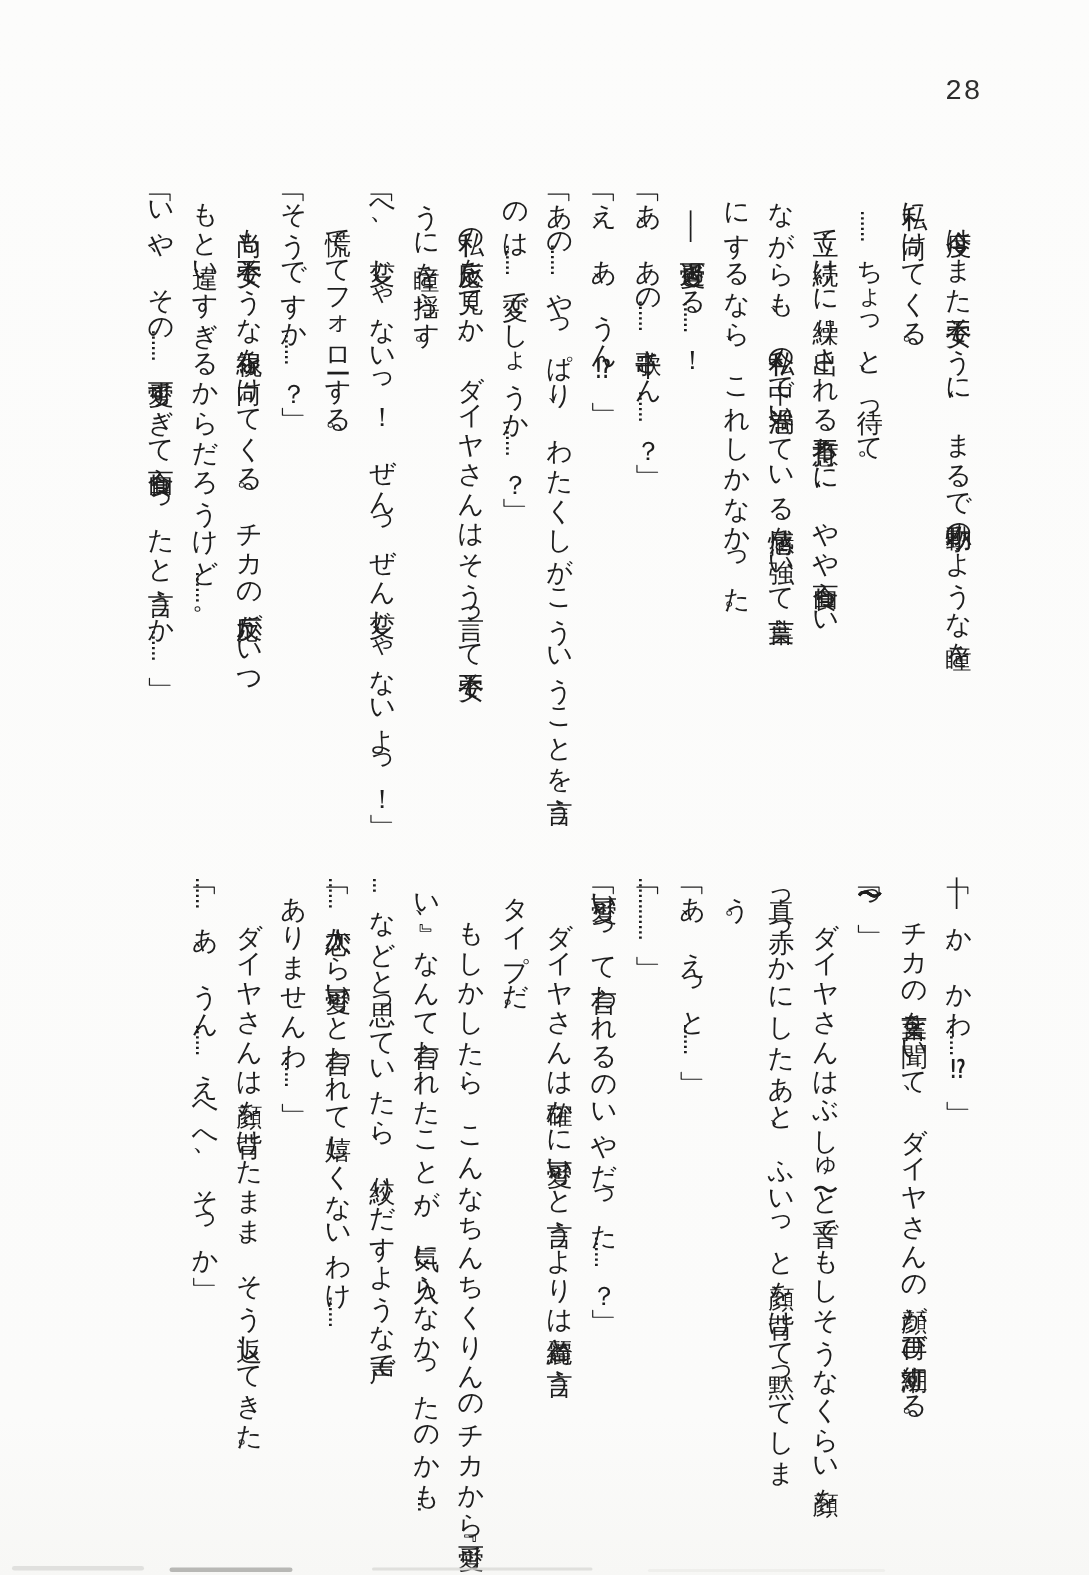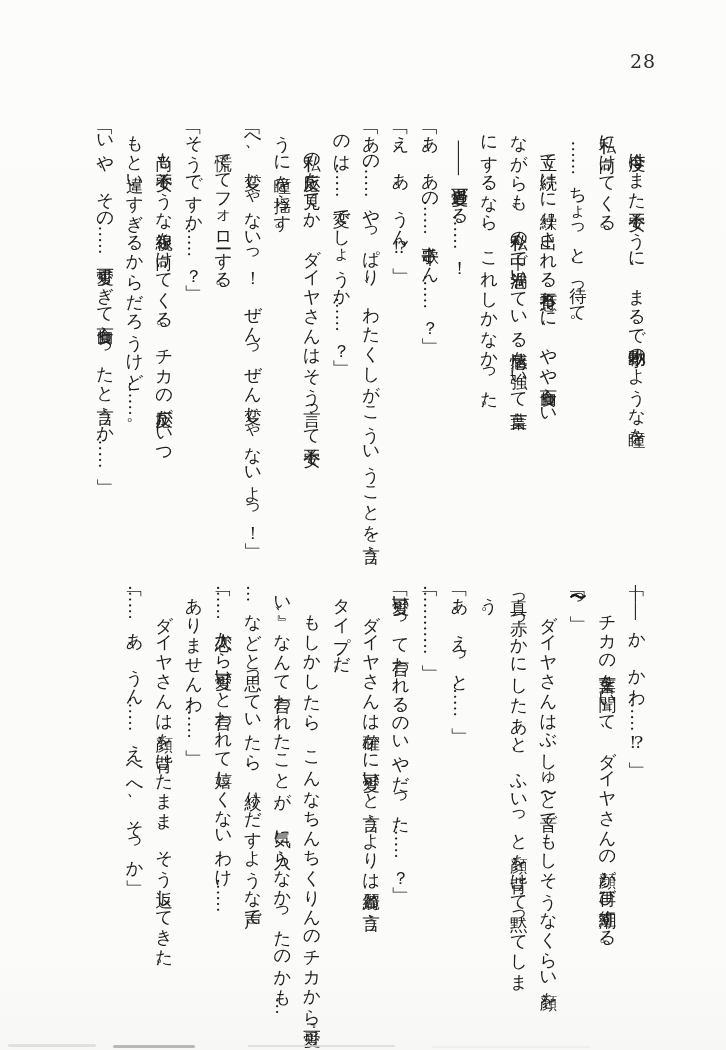--- a/index.html
+++ b/index.html
@@ -11,20 +11,21 @@
     height: 1050px;
     position: relative;
     overflow: hidden;
     background: #fbfbfa;
     font-family: "DejaVu Serif", serif;
   }
   .page {
     position: absolute;
     inset: 0;
     background: linear-gradient(180deg, #fcfcfb 0%, #fbfbfa 90%, #f7f7f5 100%);
+    font-family: Liberation Mono, monospace;
   }
   .page-number {
     position: absolute;
     top: 50px;
     left: 630px;
     font-size: 19px;
     color: #2e2e2e;
     letter-spacing: 1px;
   }
   .text-band {

